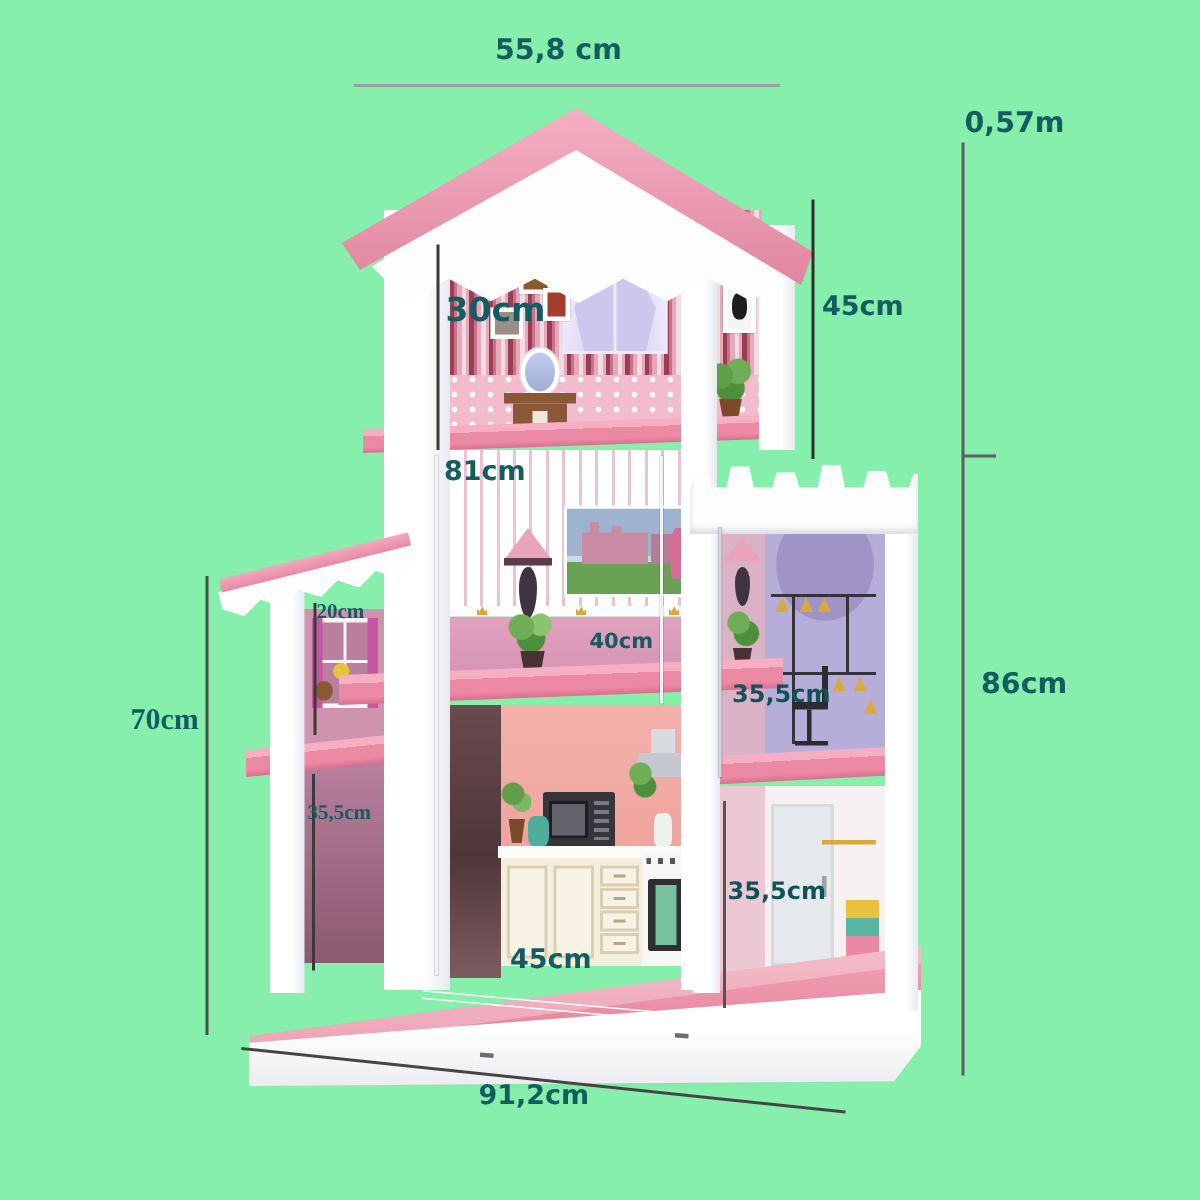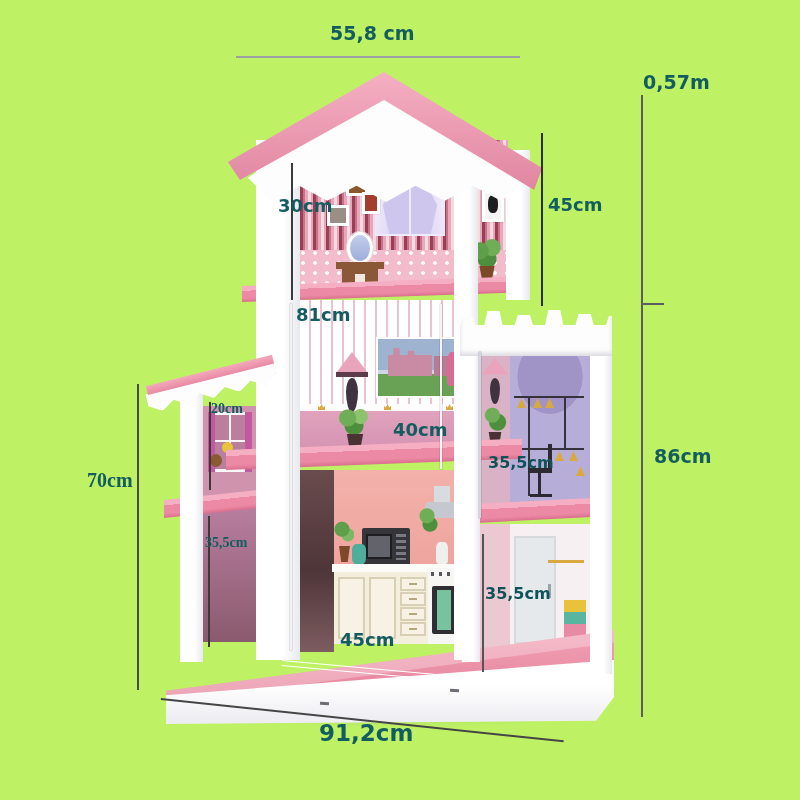--- a/index.html
+++ b/index.html
@@ -1,36 +1,36 @@
 <!DOCTYPE html>
 <html><head>
 <meta charset="utf-8">
 <style>
   html,body{margin:0;padding:0;background:#fff;}
-  #wrap{position:relative;width:800px;height:800px;background:#bef264;overflow:hidden;
+  #wrap{position:relative;width:800px;height:800px;background:#86efac;overflow:hidden;
         font-family:"DejaVu Sans","Liberation Sans",sans-serif;}
   #wrap *{position:absolute;box-sizing:border-box;}
 
   
   .lab{color:#135c60;font-weight:bold;white-space:nowrap;line-height:1;}
   .serif{font-family:Liberation Serif, serif;}
   #t55  {left:330px;top:24px;font-size:19px;}
   #t135 {left:643px;top:73px;font-size:19px;}
-  #t30  {left:278px;top:197px;font-size:18px;}
+  #t30  {left:297px;top:197px;font-size:22px;}
   #t45t {left:548px;top:196px;font-size:18px;}
   #t81  {left:296px;top:306px;font-size:18px;}
   #t20  {left:211px;top:402px;font-size:14px;}
   #t70  {left:87px;top:470px;font-size:20px;}
-  #t40  {left:393px;top:421px;font-size:18px;}
+  #t40  {left:393px;top:421px;font-size:14px;}
   #t355l{left:205px;top:536px;font-size:14px;}
   #t355m{left:488px;top:455px;font-size:16px;color:#0f5257;}
   #t355b{left:485px;top:586px;font-size:16px;color:#0f5257;}
   #t86  {left:654px;top:447px;font-size:19px;}
   #t45b {left:340px;top:631px;font-size:18px;}
-  #t912 {left:319px;top:722px;font-size:23px;}
+  #t912 {left:319px;top:722px;font-size:18px;}
 
   
   .dl{background:#3a3a3a;z-index:40;}
   #l55 {left:236px;top:56px;width:284px;height:2px;background:#9aa0a4;}
   #l135{left:641px;top:95px;width:2px;height:622px;background:#5b5e60;}
   #l135t{left:642px;top:303px;width:22px;height:2px;background:#5b5e60;}
   #l30 {left:291px;top:163px;width:2px;height:137px;}
   #l45t{left:541px;top:133px;width:2px;height:173px;background:#2e2e2e;}
   #l81 {left:290px;top:304px;width:2px;height:346px;background:#f2f2f4;box-shadow:0 0 0 0.5px rgba(0,0,0,.18);}
   #l20 {left:209px;top:402px;width:2px;height:88px;}

